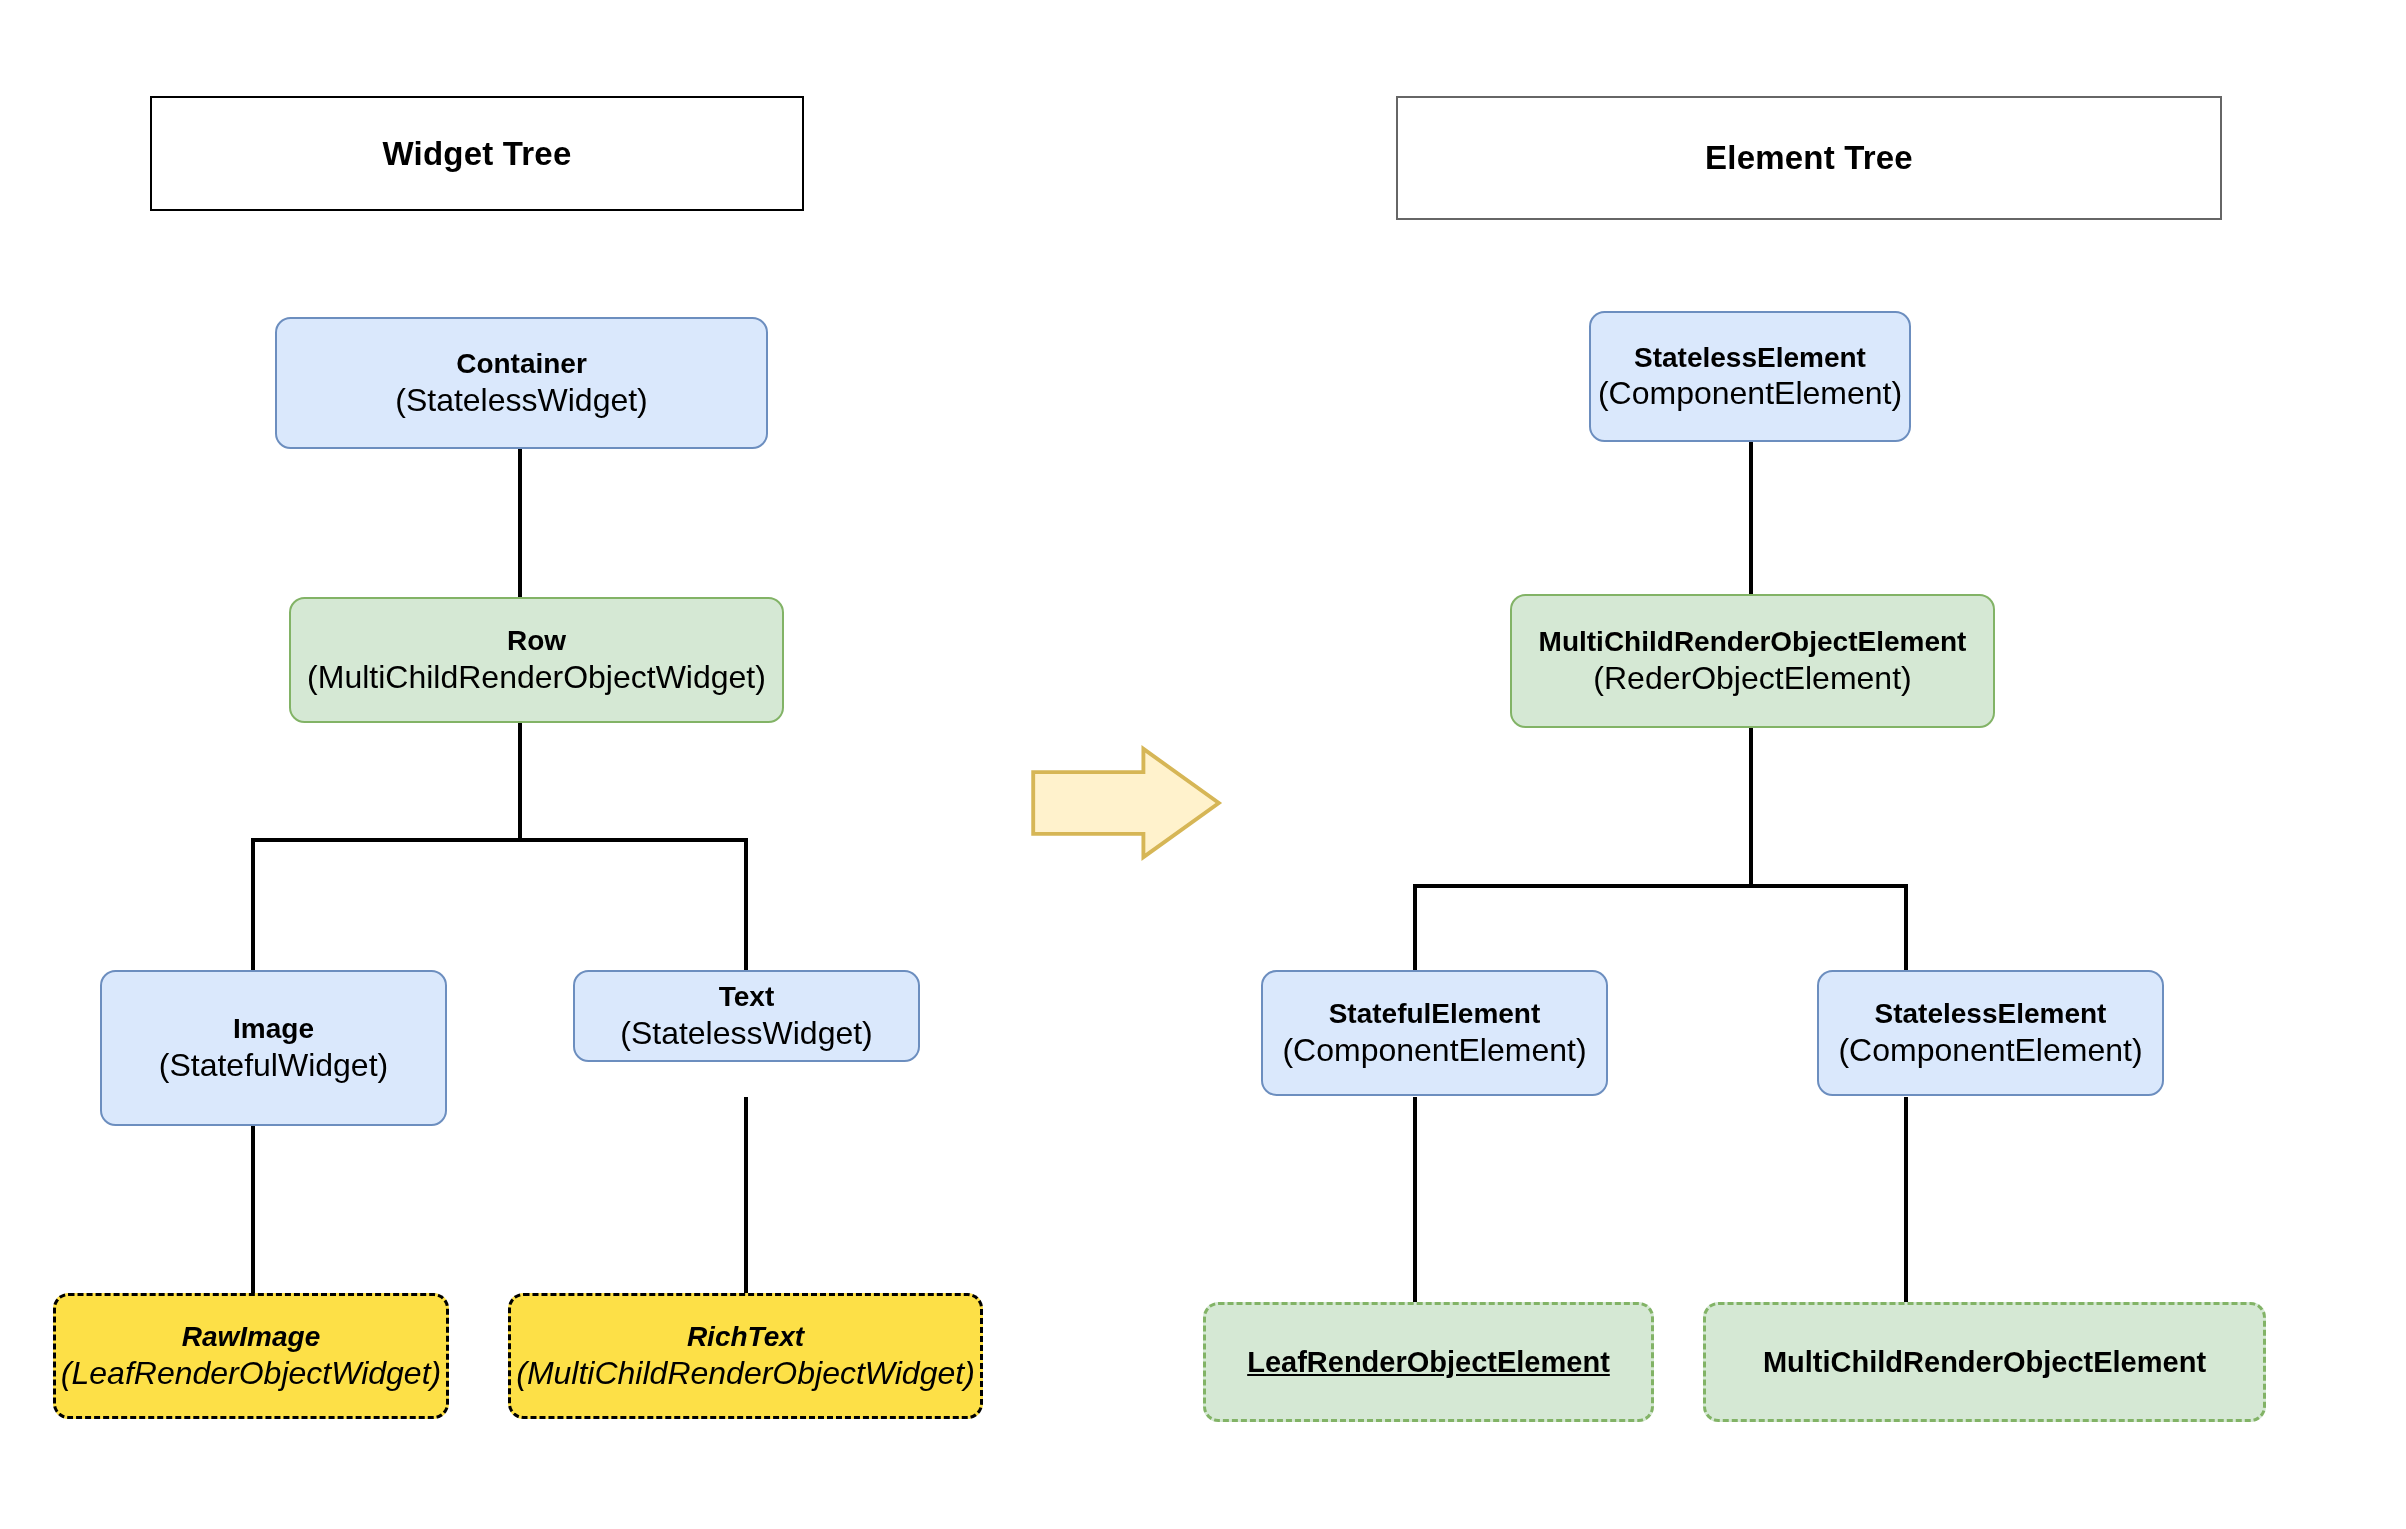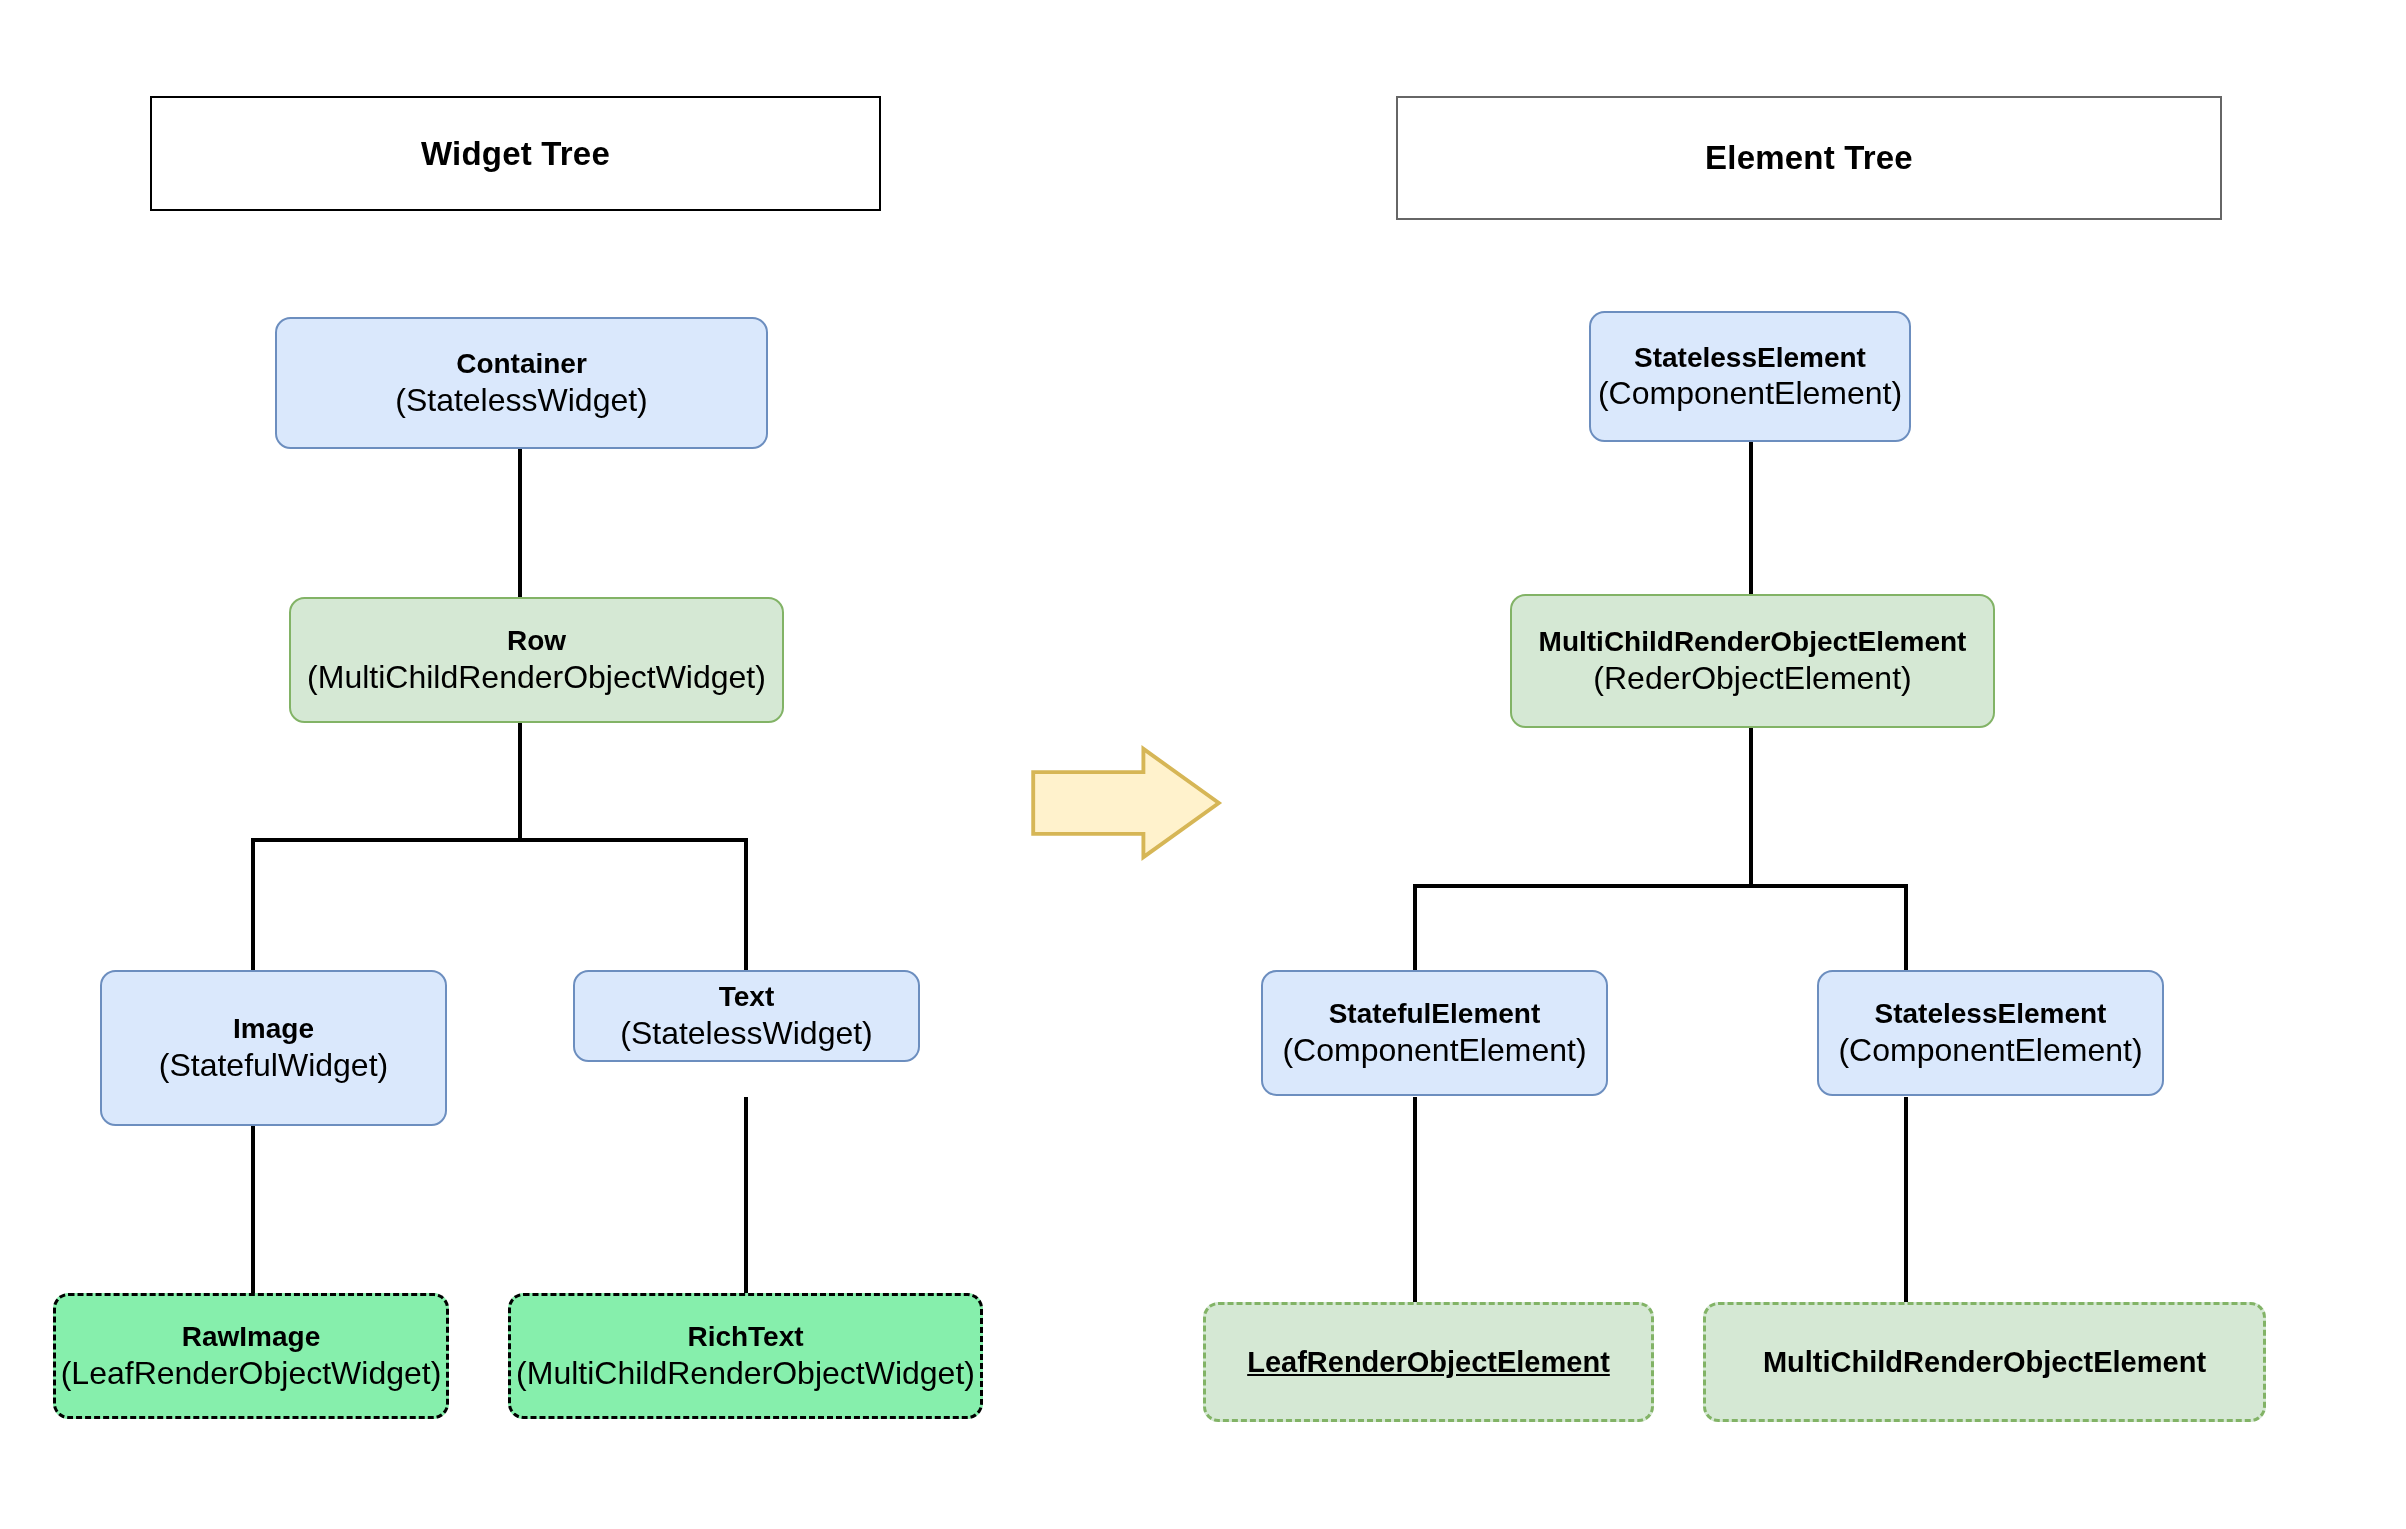--- a/index.html
+++ b/index.html
@@ -28,21 +28,21 @@
   }
   .title-box .title-text {
     font-size: 33px;
     font-weight: bold;
     color: #000000;
     letter-spacing: 0.2px;
   }
   #title-widget-tree {
     left: 150px;
     top: 96px;
-    width: 731px;
+    width: 654px;
     height: 115px;
     border: 2.9px solid #000000;
   }
   #title-element-tree {
     left: 1396px;
     top: 96px;
     width: 826px;
     height: 124px;
     border: 2.9px solid #666666;
   }
@@ -76,22 +76,23 @@
   }
   .node.blue {
     background: #dae8fc;
     border: 2.9px solid #6c8ebf;
   }
   .node.green {
     background: #d5e8d4;
     border: 2.9px solid #82b366;
   }
   .node.dashed-black {
-    background: #86efac;
+    background: #fde047;
     border: 3.9px dashed #000000;
+    font-style: italic;
   }
   .node.dashed-green {
     background: #d5e8d4;
     border: 3.9px dashed #82b366;
   }
   .node.single-line .node-title {
     font-size: 29px;
   }
   
   .conn {

